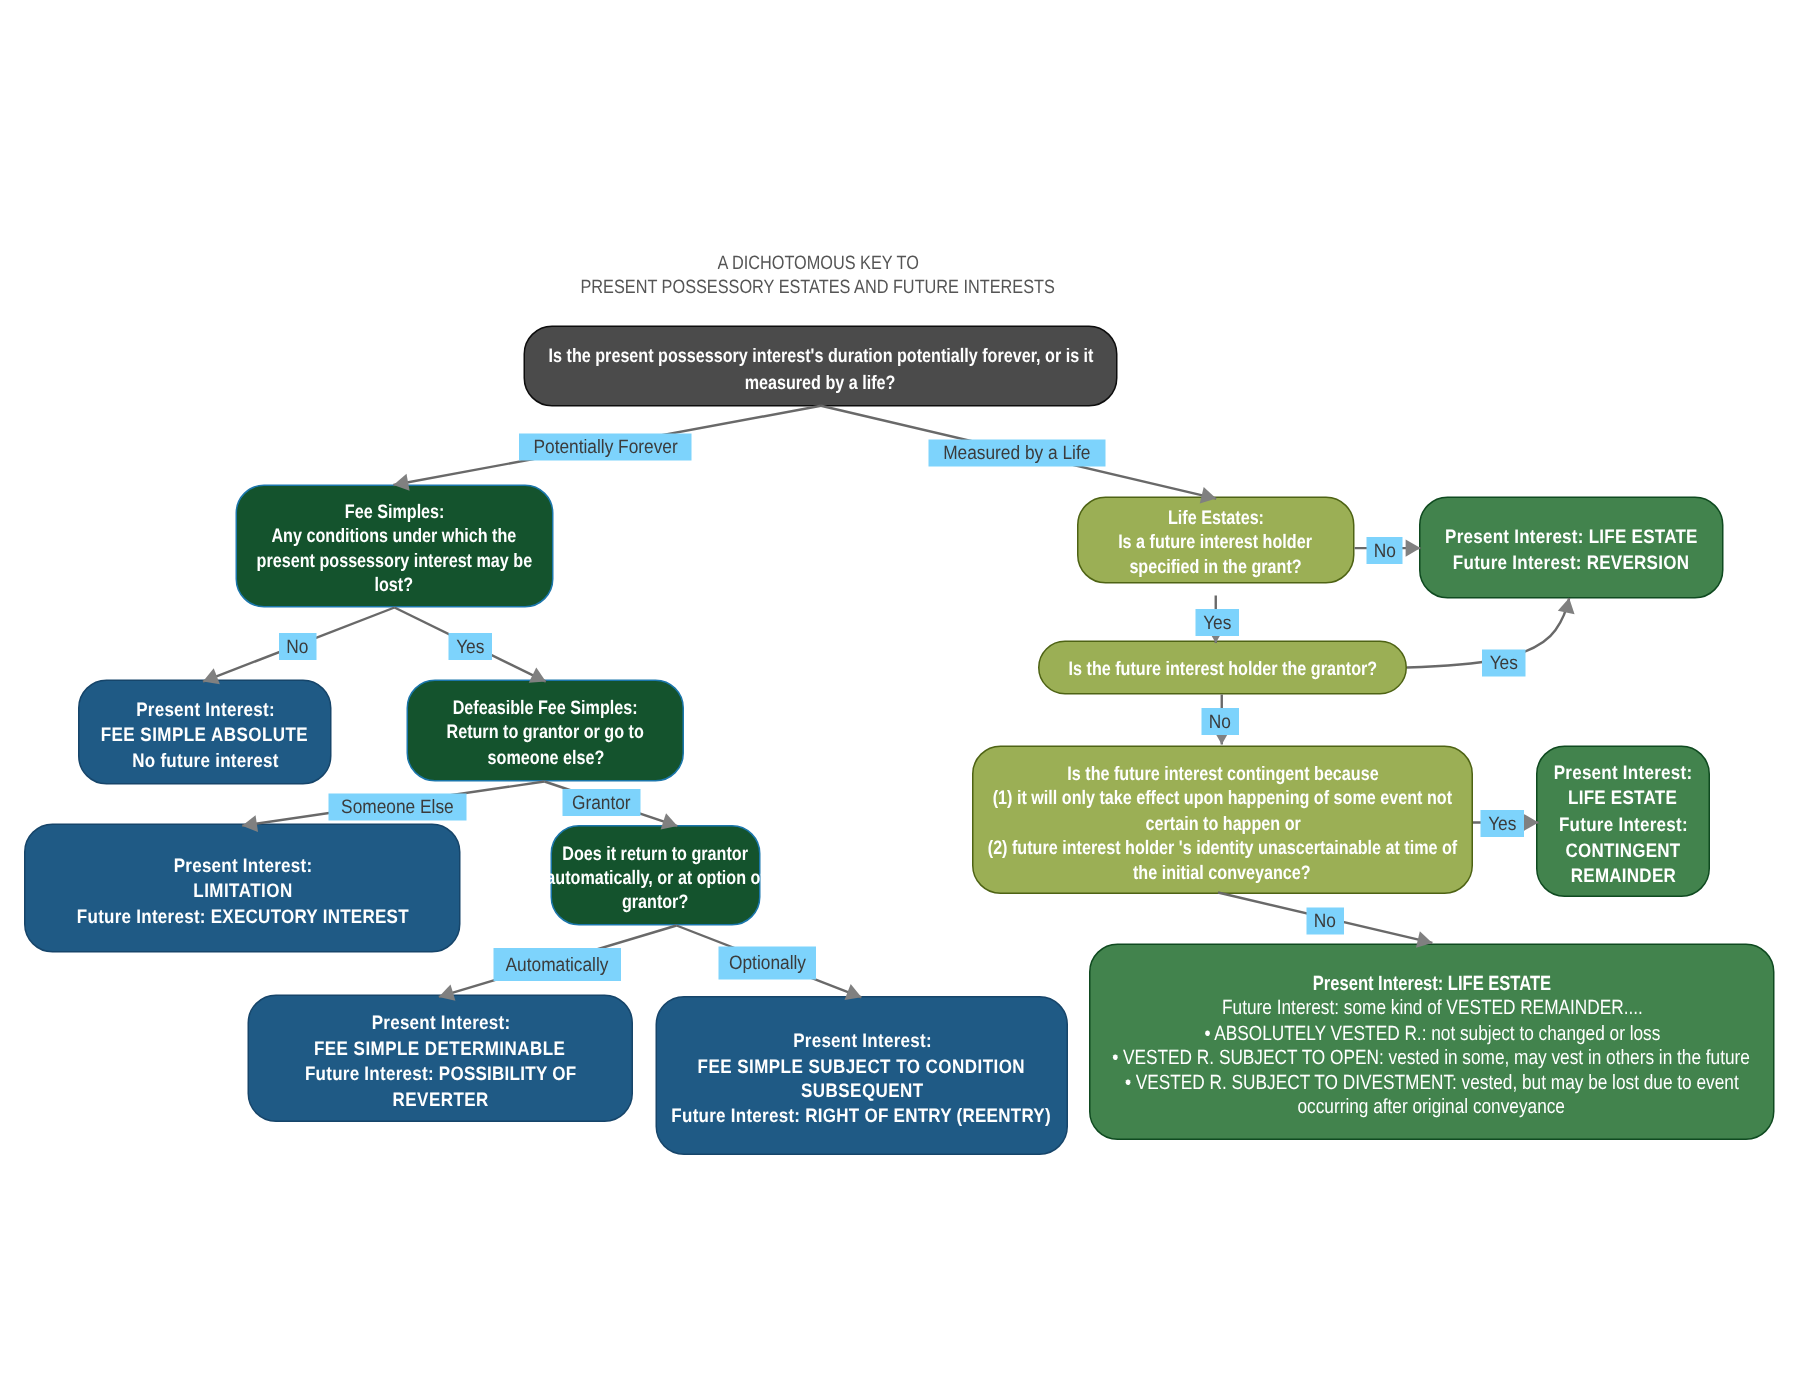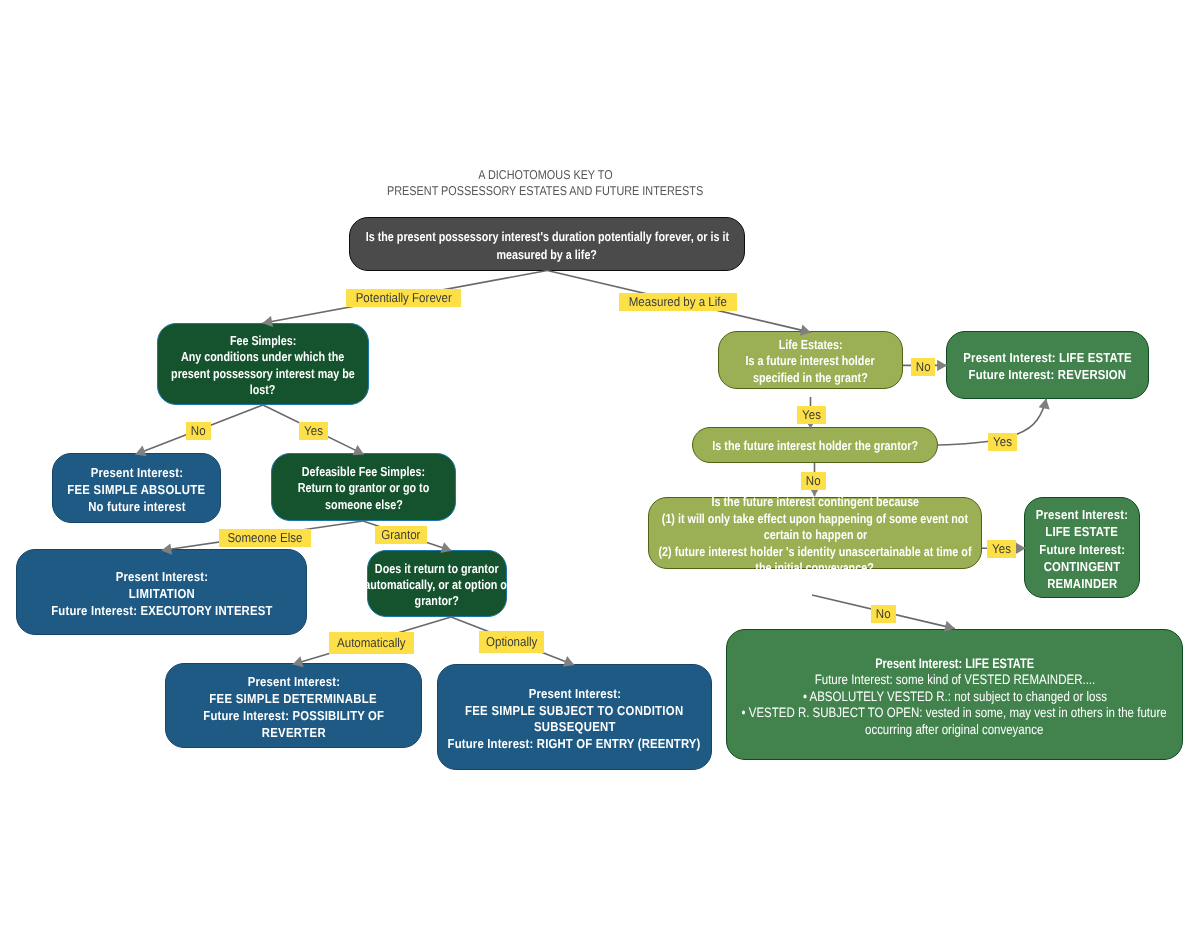--- a/index.html
+++ b/index.html
@@ -46,21 +46,21 @@
   .n-green-big{background:#42834d;border:1.4px solid #0f4a20;
           font-size:13.7px;line-height:16.45px;}
   .n-green-big .tx{transform:scaleX(0.840) translateZ(0);}
   .n-green-big .inner{padding-top:5.2px;}
   .vrb{font-weight:bold;}
   .vrb .tx{transform:scaleX(0.805) translateZ(0);}
 
   .sp{letter-spacing:0.2px;}
   .ls{letter-spacing:0.35px;}
   .lbl{position:absolute;color:#3b3b3b;font-size:12.9px;line-height:18px;
-       background:#fde047;padding:0 4px;white-space:nowrap;}
+       background:#7dd3fc;padding:0 4px;white-space:nowrap;}
   .lbl.tall{line-height:22px;}
   .lbl .tx{display:inline-block;transform:scaleX(0.895) translateZ(0);transform-origin:center center;backface-visibility:hidden;}
 </style>
 </head>
 <body>
 
 <div id="canvas" data-name="diagram-canvas">
 
   <div id="title" data-name="page-title">
     <span data-name="title-line-1-row"><span class="tx" data-name="title-line-1">A DICHOTOMOUS KEY TO</span></span>
@@ -235,21 +235,21 @@
   </div>
 
   <div class="node n-q-olive" data-name="node-holder-grantor" style="left:692px;top:427px;width:246px;height:36px;">
     <div class="inner" data-name="node-text-block">
       <div data-name="hg-line-1-row">
           <span class="tx" data-name="hg-line-1">Is the future interest holder the grantor?</span>
         </div>
     </div>
   </div>
 
-  <div class="node n-q-olive" data-name="node-contingent-question" style="left:648px;top:497px;width:334px;height:72px;">
+  <div class="node n-q-olive" data-name="node-contingent-question" style="left:648px;top:497px;width:334px;height:99px;">
     <div class="inner" data-name="node-text-block">
       <div data-name="cq-line-1-row">
           <span class="tx" data-name="cq-line-1">Is the future interest contingent because</span>
         </div>
       <div data-name="cq-line-2-row">
           <span class="tx" data-name="cq-line-2">(1) it will only take effect upon happening of some event not</span>
         </div>
       <div data-name="cq-line-3-row">
           <span class="tx" data-name="cq-line-3">certain to happen or</span>
         </div>
@@ -288,20 +288,23 @@
           <span class="tx" data-name="vr-line-1">Present Interest: LIFE ESTATE</span>
         </div>
       <div data-name="vr-line-2-row">
           <span class="tx" data-name="vr-line-2">Future Interest: some kind of VESTED REMAINDER....</span>
         </div>
       <div data-name="vr-line-3-row">
           <span class="tx" data-name="vr-line-3">• ABSOLUTELY  VESTED R.: not subject to changed or loss</span>
         </div>
       <div data-name="vr-line-4-row">
           <span class="tx" data-name="vr-line-4">• VESTED R. SUBJECT TO OPEN: vested in some, may vest in others in the future</span>
+        </div>
+      <div data-name="vr-line-5-row">
+          <span class="tx" data-name="vr-line-5">• VESTED R. SUBJECT TO DIVESTMENT: vested, but may be lost due to event</span>
         </div>
       <div data-name="vr-line-6-row">
           <span class="tx" data-name="vr-line-6">occurring after original conveyance</span>
         </div>
     </div>
   </div>
 
   <div class="lbl" data-name="label-potentially-forever-box" style="left:346.0px;top:289.0px;"><span class="tx" data-name="label-potentially-forever">Potentially Forever</span></div>
   <div class="lbl" data-name="label-measured-by-a-life-box" style="left:619.4px;top:293.4px;"><span class="tx" data-name="label-measured-by-a-life">Measured by a Life</span></div>
   <div class="lbl" data-name="label-fee-simples-no-box" style="left:186.3px;top:422.3px;"><span class="tx" data-name="label-fee-simples-no">No</span></div>

